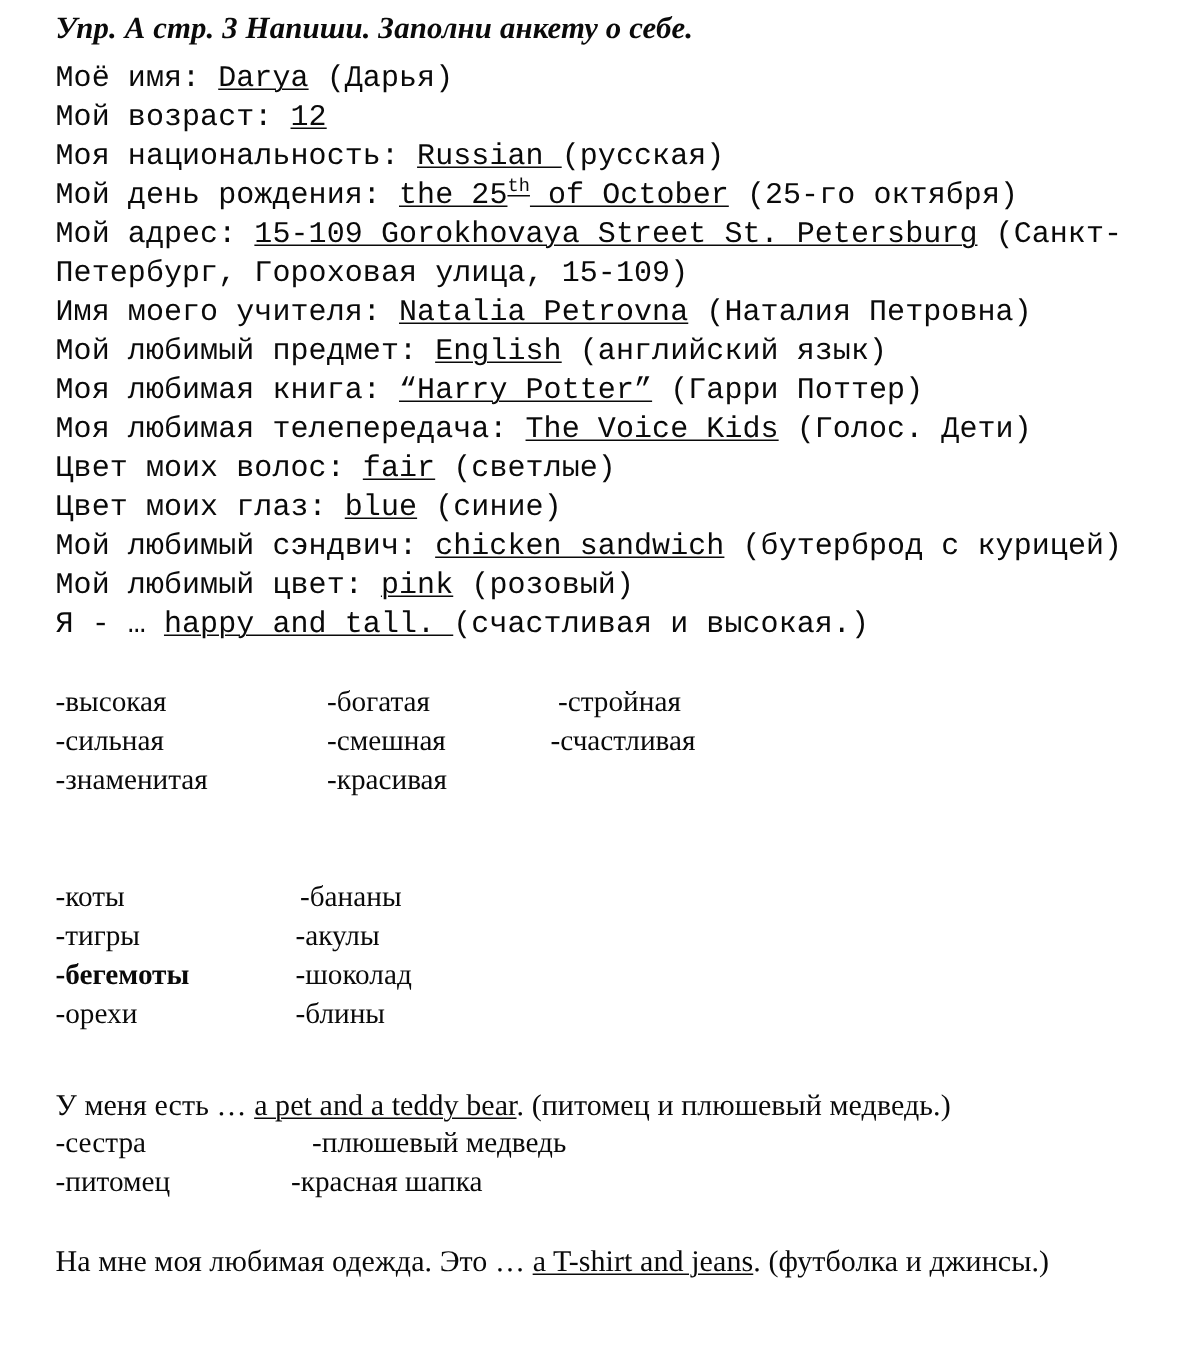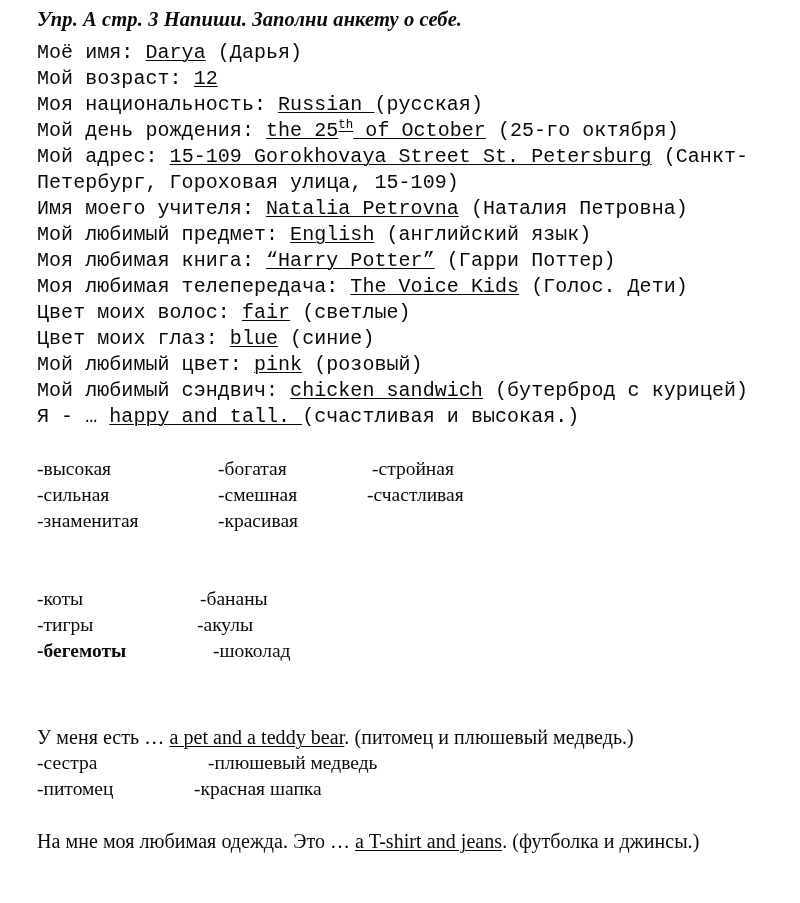--- a/index.html
+++ b/index.html
@@ -128,25 +128,25 @@
 
     <div class="line">
       <span>Цвет моих волос: </span><span class="u">fair</span><span> (светлые)</span>
     </div>
 
     <div class="line">
       <span>Цвет моих глаз: </span><span class="u">blue</span><span> (синие)</span>
     </div>
 
     <div class="line">
+      <span>Мой любимый сэндвич: </span><span class="u">chicken sandwich</span><span> (бутерброд с курицей)</span>
+    </div>
+
+    <div class="line">
       <span>Мой любимый цвет: </span><span class="u">pink</span><span> (розовый)</span>
-    </div>
-
-    <div class="line">
-      <span>Мой любимый сэндвич: </span><span class="u">chicken sandwich</span><span> (бутерброд с курицей)</span>
     </div>
 
     <div class="line">
       <span>Я - … </span><span class="u">happy and tall. </span><span>(счастливая и высокая.)</span>
     </div>
   </div>
 
   <div class="wordlist" style="top:456px;">
     <div class="wl-row">
       <span class="wl-cell" style="left:0px;">-высокая</span>
@@ -170,21 +170,25 @@
     <div class="wl-row">
       <span class="wl-cell" style="left:0px;">-коты</span>
       <span class="wl-cell" style="left:163px;">-бананы</span>
     </div>
     <div class="wl-row">
       <span class="wl-cell" style="left:0px;">-тигры</span>
       <span class="wl-cell" style="left:160px;">-акулы</span>
     </div>
     <div class="wl-row">
       <span class="wl-cell" style="left:0px;font-weight:bold;">-бегемоты</span>
-      <span class="wl-cell" style="left:160px;margin-left:16px;">-шоколад</span>
+      <span class="wl-cell" style="left:160px;">-шоколад</span>
+    </div>
+    <div class="wl-row">
+      <span class="wl-cell" style="left:0px;">-орехи</span>
+      <span class="wl-cell" style="left:160px;">-блины</span>
     </div>
   </div>
 
   <div class="body-block" style="top:724px;">
     <div class="line">
       <span>У меня есть … </span><span class="u">a pet and a teddy bear</span><span>. (питомец и плюшевый медведь.)</span>
     </div>
   </div>
 
   <div class="wordlist" style="top:750px;">

